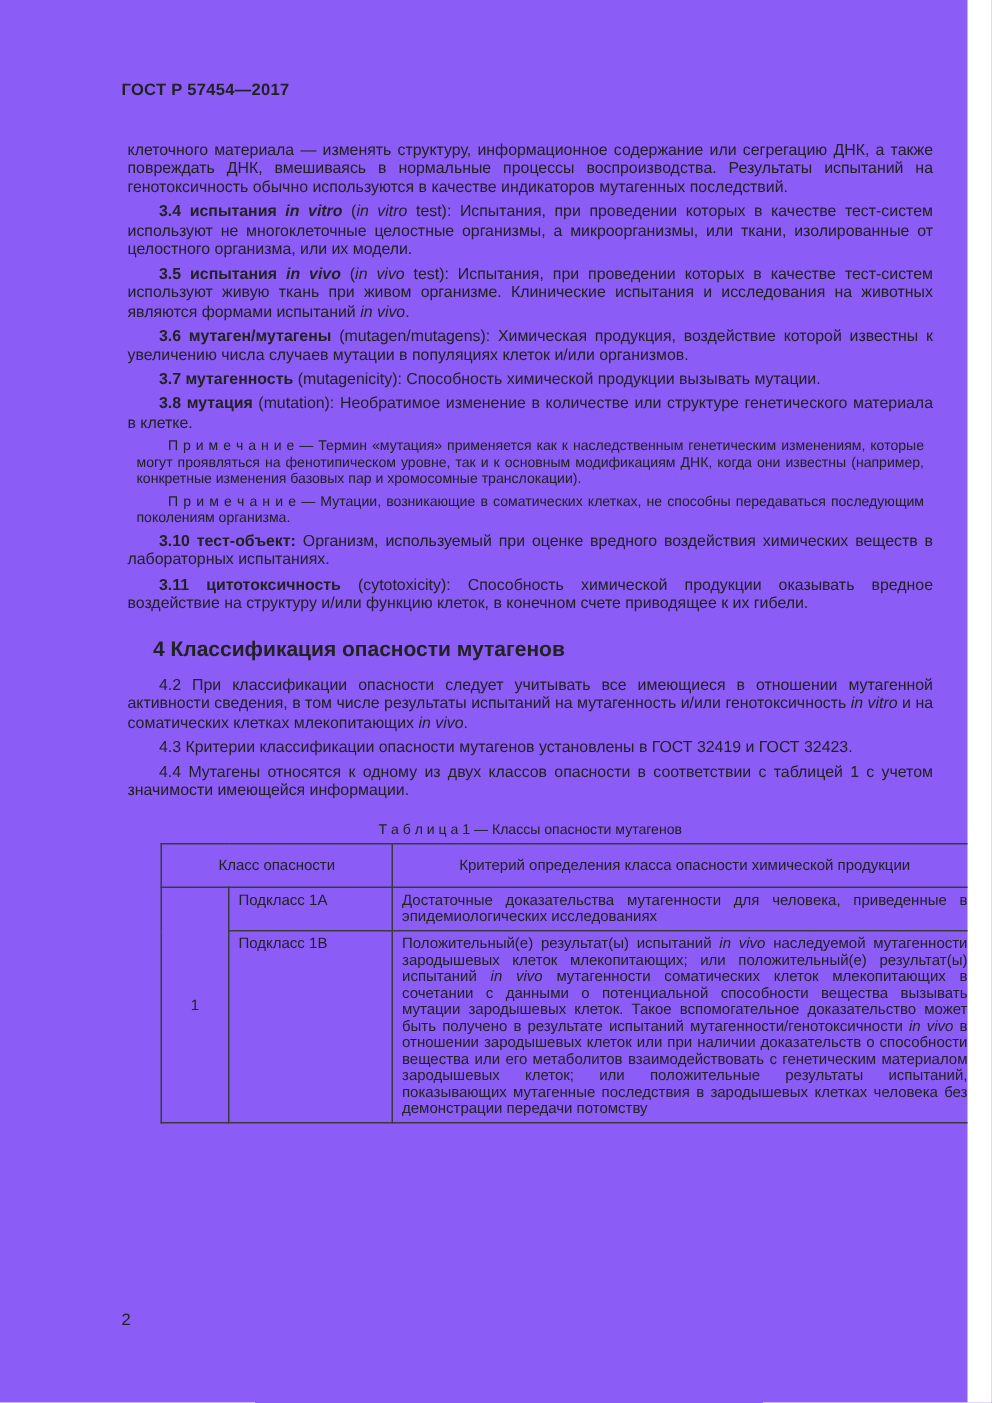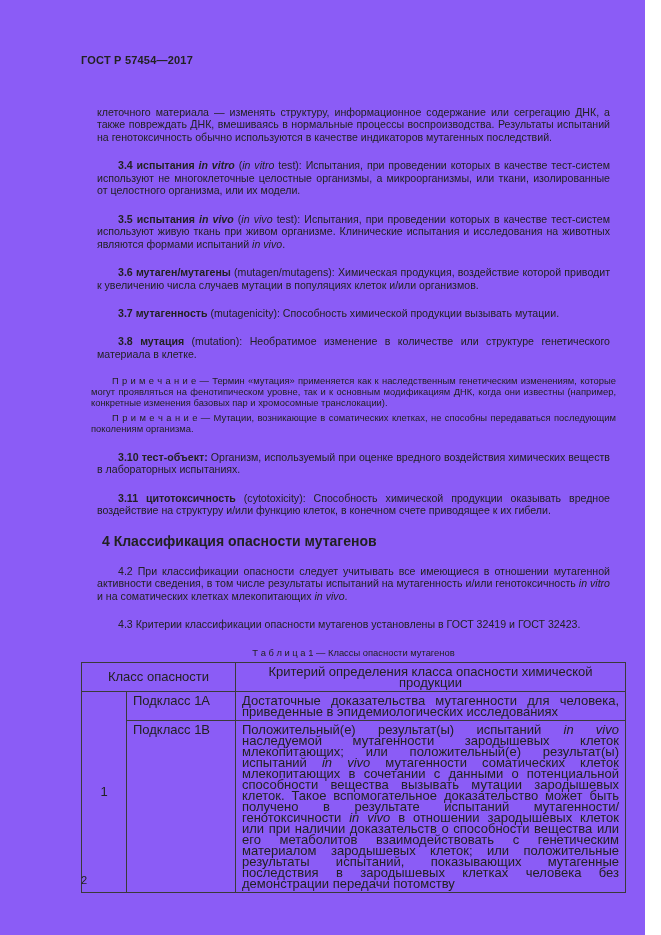--- a/index.html
+++ b/index.html
@@ -1,57 +1,58 @@
 <!DOCTYPE html>
 <html><head>
 <meta charset="utf-8">
 <style>
   html,body{margin:0;padding:0;background:#ffffff;}
   .page{position:relative;width:645px;height:935px;background:#8b5cf6;font-family:Liberation Sans, sans-serif;color:#222;overflow:hidden;}
   .doc-header{position:absolute;top:54px;left:81px;font-size:11px;font-weight:bold;letter-spacing:.2px;}
   .content{position:absolute;top:90px;left:81px;width:545px;}
-  .blk{margin:16px;}
+  .blk{margin:4px;}
   .p{font-size:10.6px;line-height:12.45px;text-align:justify;text-indent:21px;}
   .noindent{text-indent:0;}
   .note{font-size:9.4px;line-height:10.9px;text-align:justify;text-indent:21px;margin:4px 10px;}
   .h2{font-size:14px;font-weight:bold;margin:15px 0 11px 0;text-indent:21px;text-align:left;}
   .b{font-weight:bold;}
   .i{font-style:italic;}
   .bi{font-weight:bold;font-style:italic;}
   .tbl-caption{font-size:9.4px;margin:14px 0 4px 0;text-align:center;}
-  table.hazard{width:100%;border-collapse:collapse;font-size:13px;line-height:11px;color:#222;}
+  table.hazard{width:100%;border-collapse:collapse;font-size:10px;line-height:11px;color:#222;margin-left:26px;}
   table.hazard th,table.hazard td{border:1px solid #3a3a3a;padding:3px 6px;font-weight:normal;}
   th.hdr{text-align:center;vertical-align:middle;height:22px;}
   td.classnum{width:32px;text-align:center;vertical-align:middle;}
   td.subclass{width:96px;vertical-align:top;}
   td.criteria{text-align:justify;vertical-align:top;}
   .page-number{position:absolute;left:81px;top:874px;font-size:11px;}
 </style>
 </head>
 <body>
 
 <div class="page">
 
   <div class="doc-header">ГОСТ Р 57454—2017</div>
 
   <div class="content">
     <div id="blocks">
         <div class="blk p noindent"><span>клеточного материала — изменять структуру, информационное содержание или сегрегацию ДНК, а также повреждать ДНК, вмешиваясь в нормальные процессы воспроизводства. Результаты испытаний на генотоксичность обычно используются в качестве индикаторов мутагенных последствий.</span></div>
         <div class="blk p"><span class="b">3.4 испытания </span><span class="bi">in vitro</span><span> (</span><span class="i">in vitro</span><span> test): Испытания, при проведении которых в качестве тест-систем используют не многоклеточные целостные организмы, а микроорганизмы, или ткани, изолированные от целостного организма, или их модели.</span></div>
         <div class="blk p"><span class="b">3.5 испытания </span><span class="bi">in vivo</span><span> (</span><span class="i">in vivo</span><span> test): Испытания, при проведении которых в качестве тест-систем используют живую ткань при живом организме. Клинические испытания и исследования на животных являются формами испытаний </span><span class="i">in vivo</span><span>.</span></div>
-        <div class="blk p"><span class="b">3.6 мутаген/мутагены</span><span> (mutagen/mutagens): Химическая продукция, воздействие которой приводит к увеличению числа случаев мутации в популяциях клеток и/или организмов.</span></div>
+        <div class="blk p"><span class="b">3.6 мутаген/мутагены</span><span> (mutagen/mutagens): Химическая продукция, воздействие которой известны к увеличению числа случаев мутации в популяциях клеток и/или организмов.</span></div>
         <div class="blk p"><span class="b">3.7 мутагенность</span><span> (mutagenicity): Способность химической продукции вызывать мутации.</span></div>
         <div class="blk p"><span class="b">3.8 мутация</span><span> (mutation): Необратимое изменение в количестве или структуре генетического материала в клетке.</span></div>
         <div class="blk note"><span>П р и м е ч а н и е — Термин «мутация» применяется как к наследственным генетическим изменениям, которые могут проявляться на фенотипическом уровне, так и к основным модификациям ДНК, когда они известны (например, конкретные изменения базовых пар и хромосомные транслокации).</span></div>
         <div class="blk note"><span>П р и м е ч а н и е — Мутации, возникающие в соматических клетках, не способны передаваться последующим поколениям организма.</span></div>
         <div class="blk p"><span class="b">3.10 тест-объект:</span><span> Организм, используемый при оценке вредного воздействия химических веществ в лабораторных испытаниях.</span></div>
         <div class="blk p"><span class="b">3.11 цитотоксичность</span><span> (cytotoxicity): Способность химической продукции оказывать вредное воздействие на структуру и/или функцию клеток, в конечном счете приводящее к их гибели.</span></div>
         <div class="blk h2"><span>4 Классификация опасности мутагенов</span></div>
         <div class="blk p"><span>4.2 При классификации опасности следует учитывать все имеющиеся в отношении мутагенной активности сведения, в том числе результаты испытаний на мутагенность и/или генотоксичность </span><span class="i">in vitro</span><span> и на соматических клетках млекопитающих </span><span class="i">in vivo</span><span>.</span></div>
         <div class="blk p"><span>4.3 Критерии классификации опасности мутагенов установлены в ГОСТ 32419 и ГОСТ 32423.</span></div>
+        <div class="blk p"><span>4.4 Мутагены относятся к одному из двух классов опасности в соответствии с таблицей 1 с учетом значимости имеющейся информации.</span></div>
       </div>
 
     <div class="tbl-caption">Т а б л и ц а  1 — Классы опасности мутагенов</div>
 
     <table class="hazard">
       <tbody>
         <tr>
           <th class="hdr" colspan="2">Класс опасности</th>
           <th class="hdr">Критерий определения класса опасности химической продукции</th>
         </tr>

